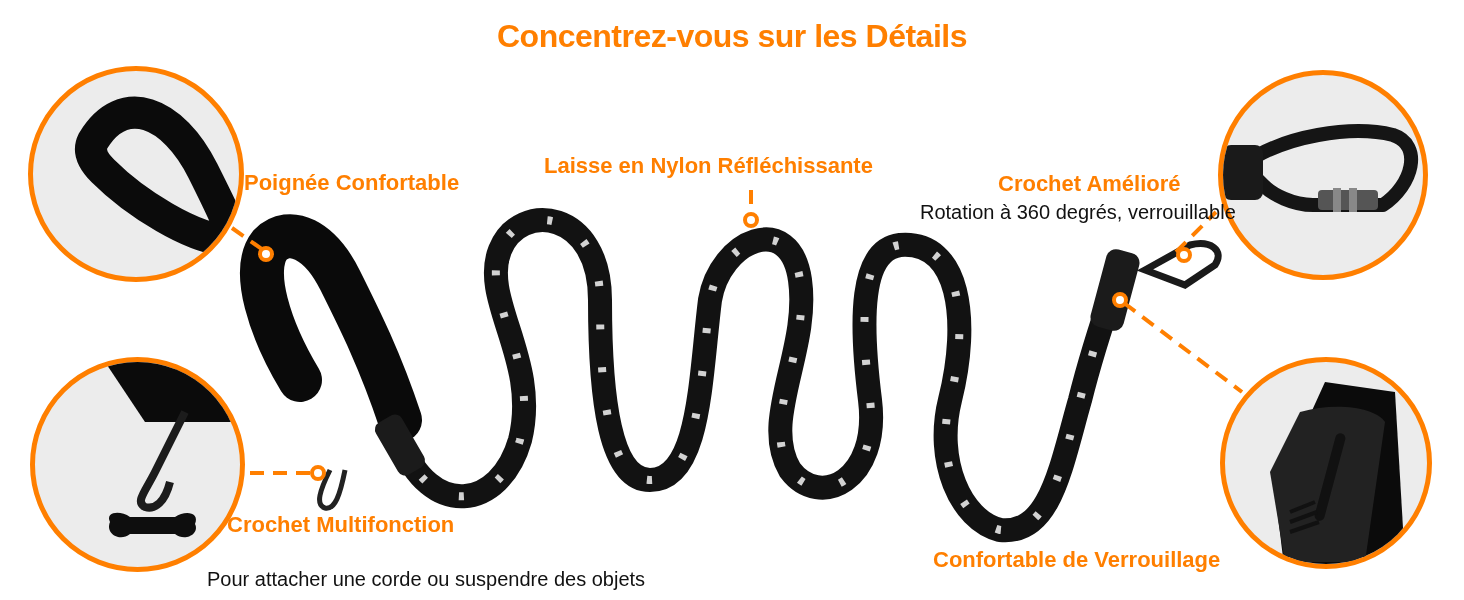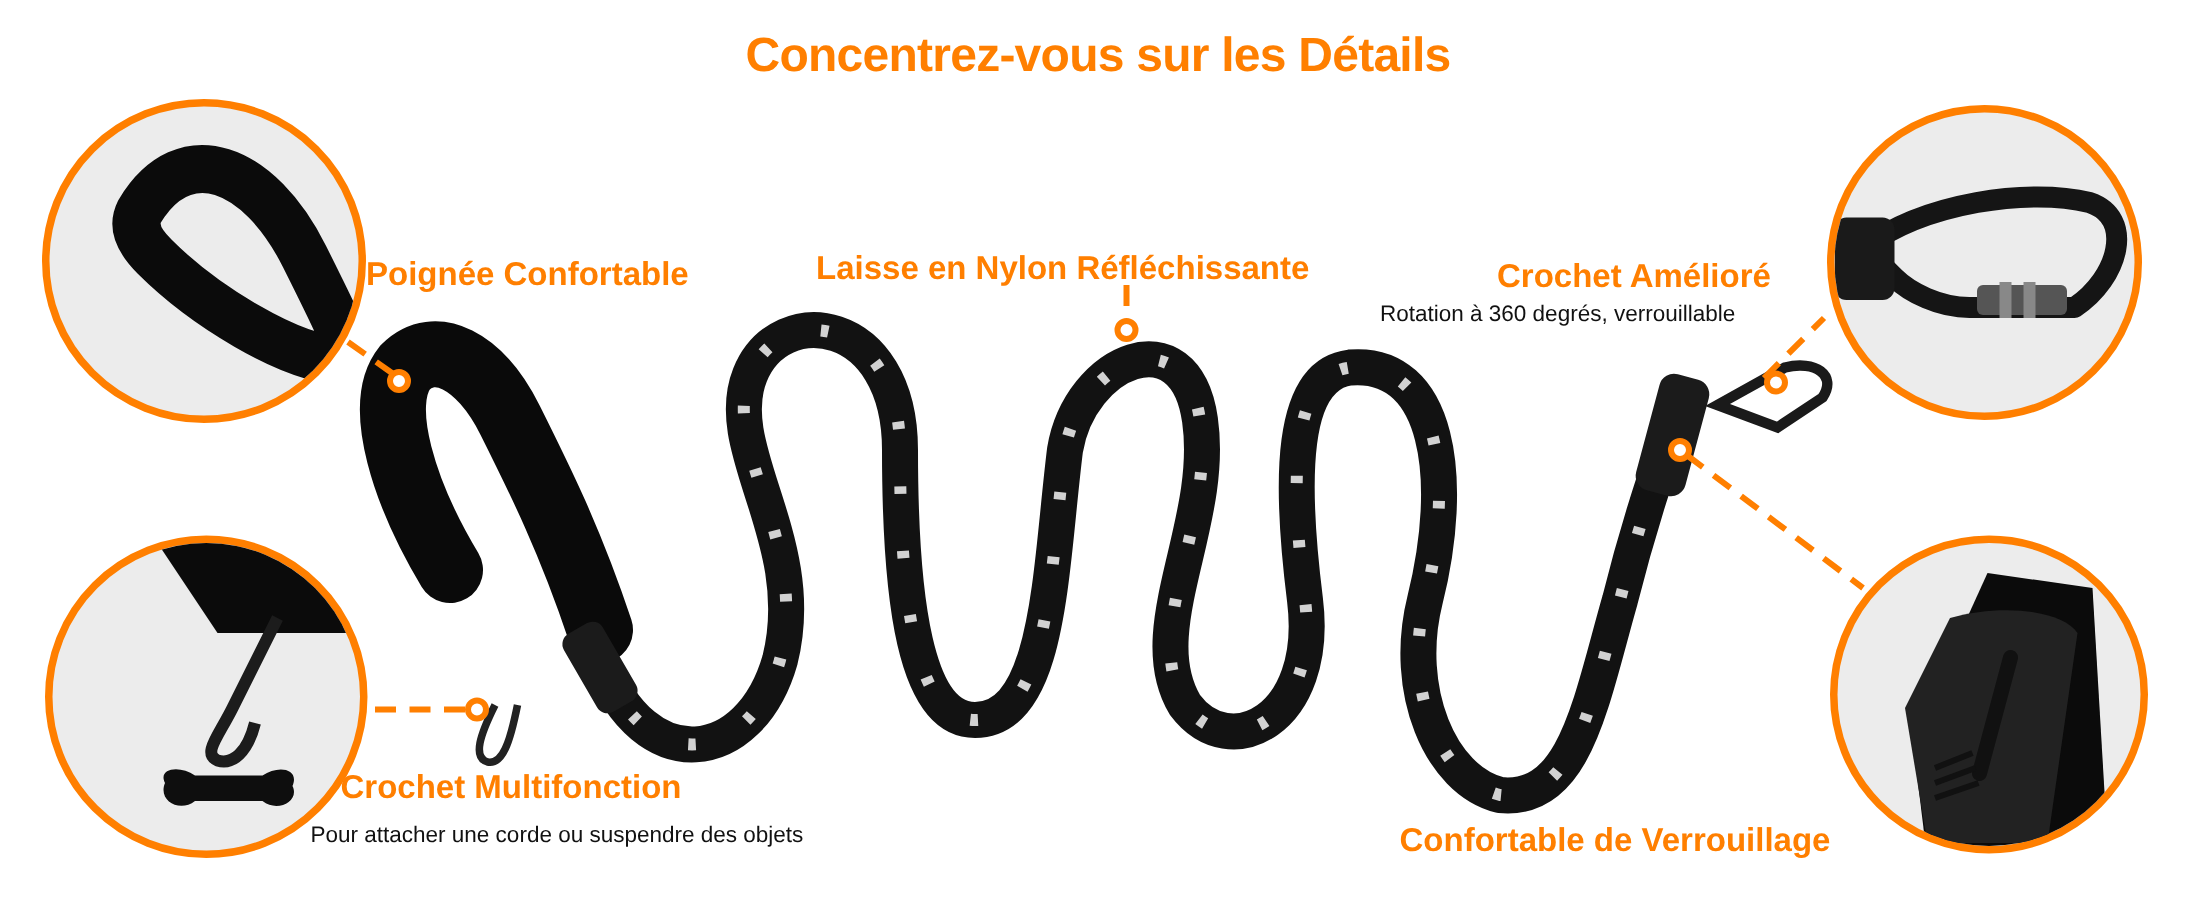--- a/index.html
+++ b/index.html
@@ -1,19 +1,19 @@
 <!DOCTYPE html>
 <html><head>
   <meta charset="utf-8">
   <style>
     html, body { margin: 0; padding: 0; background: #ffffff; }
     body { width: 1464px; height: 600px; position: relative; overflow: hidden; font-family: "Liberation Sans", sans-serif; }
     .title { position: absolute; left: 0; width: 1464px; top: 18px; text-align: center; font-size: 32px; font-weight: bold; color: #ff7f00; letter-spacing: -0.5px; }
     .label { position: absolute; font-weight: bold; color: #ff7f00; font-size: 22px; white-space: nowrap; }
-    .sub { position: absolute; color: #111; font-size: 15px; white-space: nowrap; }
+    .sub { position: absolute; color: #111; font-size: 20px; white-space: nowrap; }
     .circle { position: absolute; border: 5px solid #ff7f00; border-radius: 50%; background: #ececec; overflow: hidden; box-sizing: border-box; }
     svg.layer { position: absolute; left: 0; top: 0; }
   </style>
 </head>
 <body>
 
 <div class="title">Concentrez-vous sur les Détails</div>
 
 <svg class="layer" width="1464" height="600">
   <defs>
@@ -83,21 +83,21 @@
     <g stroke="#111" stroke-width="4">
       <line x1="65" y1="150" x2="90" y2="140"></line>
       <line x1="65" y1="160" x2="92" y2="150"></line>
       <line x1="65" y1="170" x2="94" y2="160"></line>
     </g>
   </svg>
 </div>
 
 <div class="label" style="left:244px; top:170px;">Poignée Confortable</div>
 
-<div class="label" style="left:544px; top:166px;">Laisse en Nylon Réfléchissante</div>
+<div class="label" style="left:544px; top:153px;">Laisse en Nylon Réfléchissante</div>
 
 <div class="label" style="left:998px; top:171px;">Crochet Amélioré</div>
 <div class="sub" style="left:920px; top:201px;">Rotation à 360 degrés, verrouillable</div>
 
 <div class="label" style="left:227px; top:512px;">Crochet Multifonction</div>
-<div class="sub" style="left:207px; top:548px;">Pour attacher une corde ou suspendre des objets</div>
+<div class="sub" style="left:207px; top:568px;">Pour attacher une corde ou suspendre des objets</div>
 
 <div class="label" style="left:933px; top:547px;">Confortable de Verrouillage</div>
 
 </body></html>

